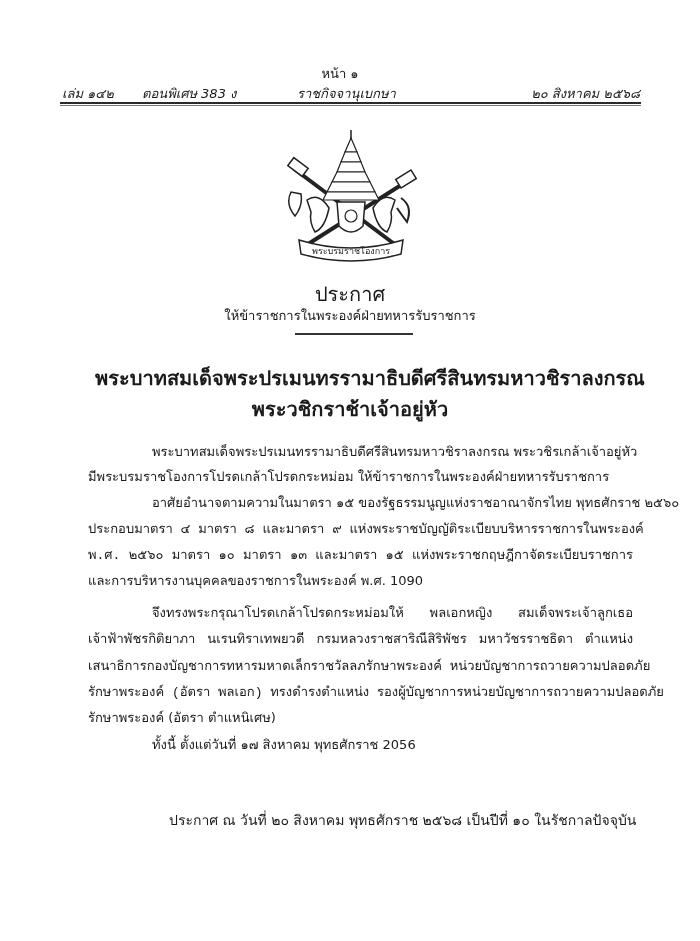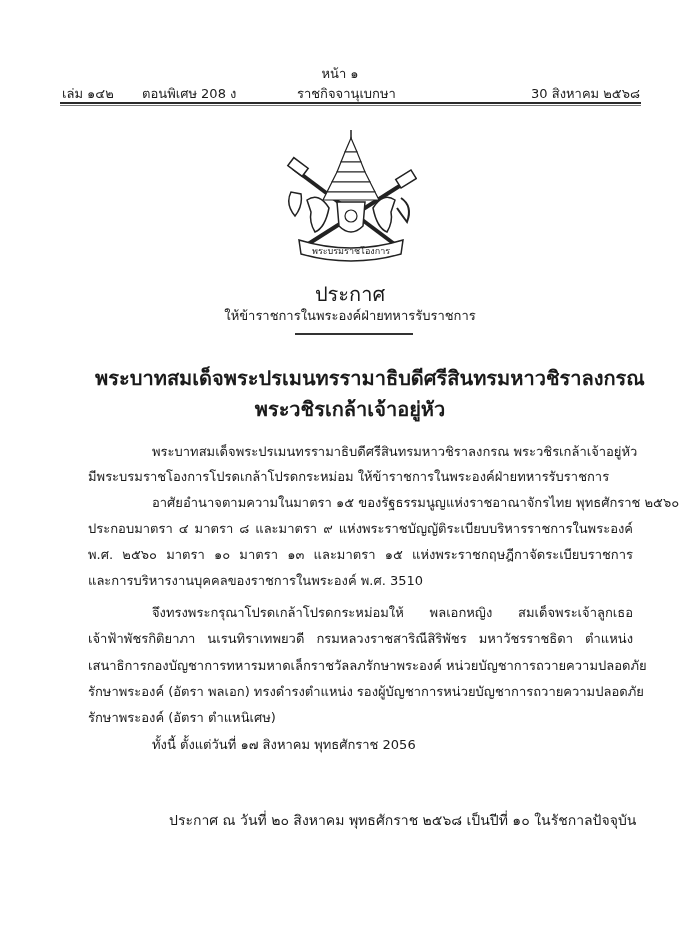--- a/index.html
+++ b/index.html
@@ -5,51 +5,51 @@
     html, body { margin: 0; padding: 0; background: #ffffff; }
     body {
       width: 700px; height: 941px; position: relative; overflow: hidden;
       font-family: "DejaVu Sans", "Liberation Sans", sans-serif;
       color: #1a1a1a;
     }
     .abs { position: absolute; }
     .hdr { font-size: 13px; white-space: nowrap; }
     #page-no { top: 63px; left: 0; width: 680px; text-align: center; }
     #hdr-row { top: 83px; left: 62px; width: 578px; height: 18px; }
-    #hdr-row span { position: absolute; top: 0; }
+    #hdr-row span { position: absolute; top: 0; font-style: italic; }
     .rule { position: absolute; background: #2a2a2a; }
     #header-rule { top: 102px; left: 60px; width: 581px; height: 2px; }
     #header-rule2 { top: 105px; left: 60px; width: 581px; height: 1px; background:#777; }
 
     #emblem { top: 128px; left: 285px; width: 132px; height: 140px; }
 
     #title { top: 278px; left: 0; width: 700px; text-align: center; font-size: 20px; }
     #subtitle { top: 305px; left: 0; width: 700px; text-align: center; font-size: 13px; }
     #divider { top: 333px; left: 295px; width: 118px; height: 2px; background:#333; }
 
     .king { left: 0; width: 700px; text-align: center; font-size: 20px; font-weight: bold; }
     #king1 { top: 362px; margin-left: 20px; }
     #king2 { top: 393px; }
 
     .body-line { left: 88px; font-size: 13px; white-space: nowrap; color:#1a1a1a; }
     .indent { left: 152px; }
-    .justify { width: 545px; text-align: justify; text-align-last: justify; }
+    .justify { width: 545px; text-align: justify; text-align-last: justify; font-family: Liberation Mono, monospace; }
     .justify-i { width: 481px; text-align: justify; text-align-last: justify; }
     .date-line { left: 169px; font-size: 14px; white-space: nowrap; }
   </style>
 </head>
 <body>
 
 <div class="abs hdr" id="page-no">หน้า ๑</div>
 
 <div class="abs hdr" id="hdr-row">
   <span style="left:0">เล่ม ๑๔๒</span>
-  <span style="left:80px">ตอนพิเศษ 208 ง</span>
+  <span style="left:80px">ตอนพิเศษ 383 ง</span>
   <span style="left:235px">ราชกิจจานุเบกษา</span>
-  <span style="right:0">30 สิงหาคม ๒๕๖๘</span>
+  <span style="right:0">๒๐ สิงหาคม ๒๕๖๘</span>
 </div>
 <div class="rule" id="header-rule"></div>
 <div class="rule" id="header-rule2"></div>
 
 <div class="abs" id="emblem">
   <svg width="132" height="140" viewBox="0 0 132 140">
 
     <line x1="8" y1="40" x2="112" y2="118" stroke="#222" stroke-width="4"></line>
     <line x1="124" y1="52" x2="20" y2="118" stroke="#222" stroke-width="4"></line>
     <rect x="4" y="34" width="18" height="10" fill="#fff" stroke="#222" stroke-width="1.5" transform="rotate(37 13 39)"></rect>
@@ -76,29 +76,29 @@
     <path d="M14 112 Q66 128 118 112 L116 126 Q66 140 16 126 Z" fill="#fff" stroke="#222" stroke-width="1.5"></path>
     <text x="66" y="126" font-size="9" text-anchor="middle" fill="#222" font-family="DejaVu Sans, sans-serif">พระบรมราชโองการ</text>
   </svg>
 </div>
 
 <div class="abs" id="title">ประกาศ</div>
 <div class="abs" id="subtitle">ให้ข้าราชการในพระองค์ฝ่ายทหารรับราชการ</div>
 <div class="abs" id="divider"></div>
 
 <div class="abs king" id="king1">พระบาทสมเด็จพระปรเมนทรรามาธิบดีศรีสินทรมหาวชิราลงกรณ</div>
-<div class="abs king" id="king2">พระวชิรเกล้าเจ้าอยู่หัว</div>
+<div class="abs king" id="king2">พระวชิกราช้าเจ้าอยู่หัว</div>
 
 <div class="abs body-line indent justify-i" style="top:441px">พระบาทสมเด็จพระปรเมนทรรามาธิบดีศรีสินทรมหาวชิราลงกรณ  พระวชิรเกล้าเจ้าอยู่หัว</div>
 <div class="abs body-line" style="top:466px">มีพระบรมราชโองการโปรดเกล้าโปรดกระหม่อม  ให้ข้าราชการในพระองค์ฝ่ายทหารรับราชการ</div>
 
 <div class="abs body-line indent justify-i" style="top:492px">อาศัยอำนาจตามความในมาตรา ๑๕ ของรัฐธรรมนูญแห่งราชอาณาจักรไทย พุทธศักราช ๒๕๖๐</div>
 <div class="abs body-line justify" style="top:518px">ประกอบมาตรา ๔ มาตรา ๘ และมาตรา ๙ แห่งพระราชบัญญัติระเบียบบริหารราชการในพระองค์</div>
 <div class="abs body-line justify" style="top:544px">พ.ศ. ๒๕๖๐ มาตรา ๑๐ มาตรา ๑๓ และมาตรา ๑๕ แห่งพระราชกฤษฎีกาจัดระเบียบราชการ</div>
-<div class="abs body-line" style="top:570px">และการบริหารงานบุคคลของราชการในพระองค์ พ.ศ. 3510</div>
+<div class="abs body-line" style="top:570px">และการบริหารงานบุคคลของราชการในพระองค์ พ.ศ. 1090</div>
 
 <div class="abs body-line indent justify-i" style="top:602px">จึงทรงพระกรุณาโปรดเกล้าโปรดกระหม่อมให้  พลเอกหญิง สมเด็จพระเจ้าลูกเธอ</div>
 <div class="abs body-line justify" style="top:628px">เจ้าฟ้าพัชรกิติยาภา  นเรนทิราเทพยวดี  กรมหลวงราชสาริณีสิริพัชร  มหาวัชรราชธิดา  ตำแหน่ง</div>
 <div class="abs body-line justify" style="top:655px">เสนาธิการกองบัญชาการทหารมหาดเล็กราชวัลลภรักษาพระองค์  หน่วยบัญชาการถวายความปลอดภัย</div>
 <div class="abs body-line justify" style="top:681px">รักษาพระองค์  (อัตรา  พลเอก)  ทรงดำรงตำแหน่ง  รองผู้บัญชาการหน่วยบัญชาการถวายความปลอดภัย</div>
 <div class="abs body-line" style="top:707px">รักษาพระองค์  (อัตรา  ตำแหนิเศษ)</div>
 
 <div class="abs body-line indent" style="top:734px">ทั้งนี้  ตั้งแต่วันที่  ๑๗  สิงหาคม  พุทธศักราช  2056</div>
 
 <div class="abs date-line" style="top:809px">ประกาศ ณ วันที่ ๒๐ สิงหาคม พุทธศักราช ๒๕๖๘ เป็นปีที่ ๑๐ ในรัชกาลปัจจุบัน</div>

